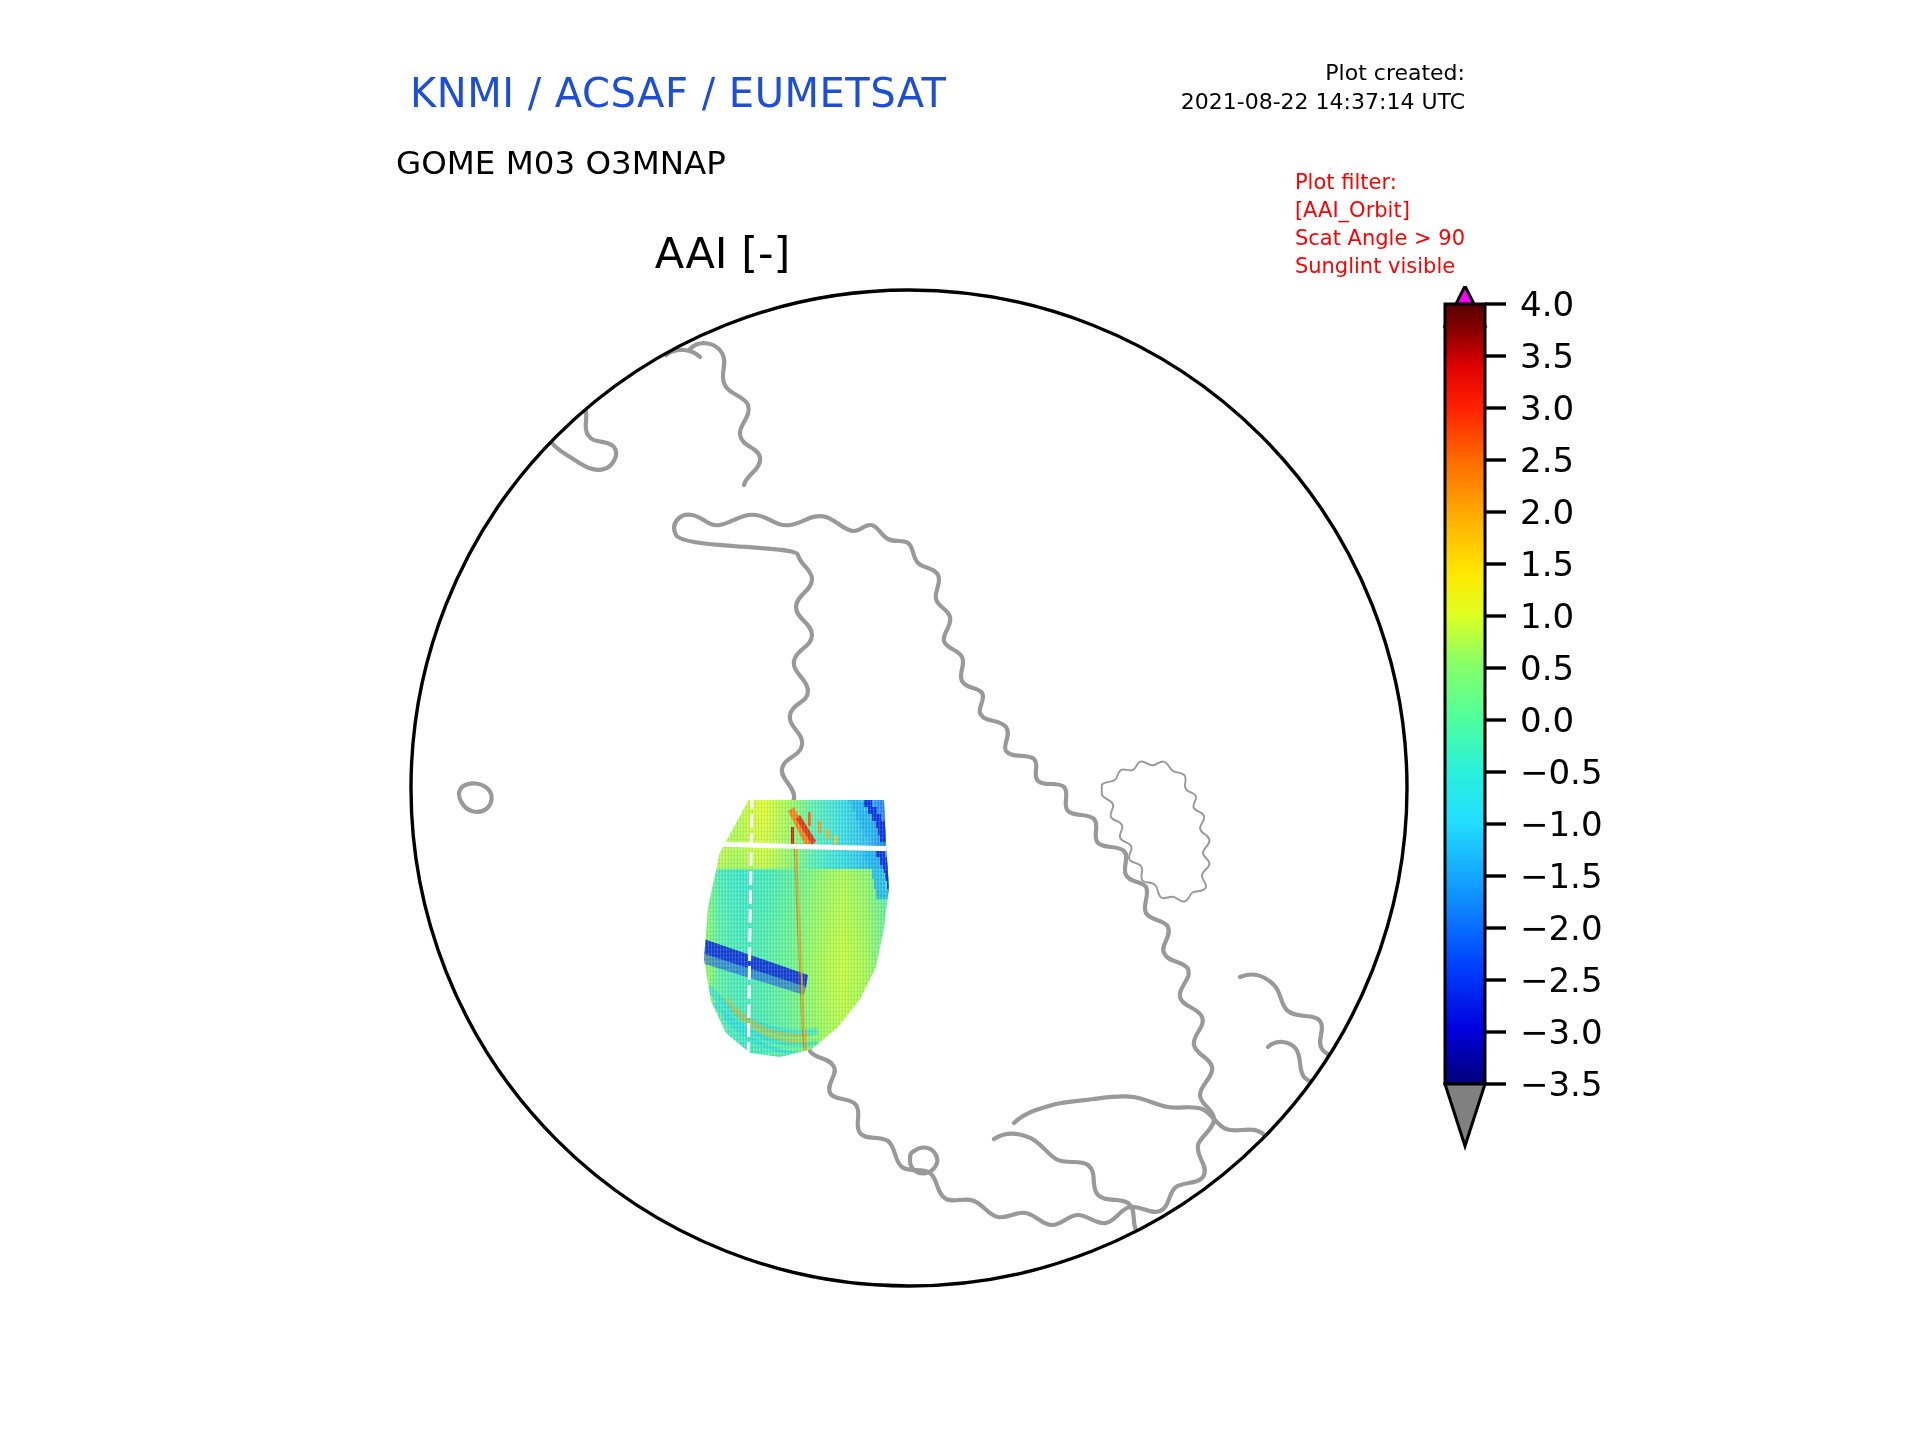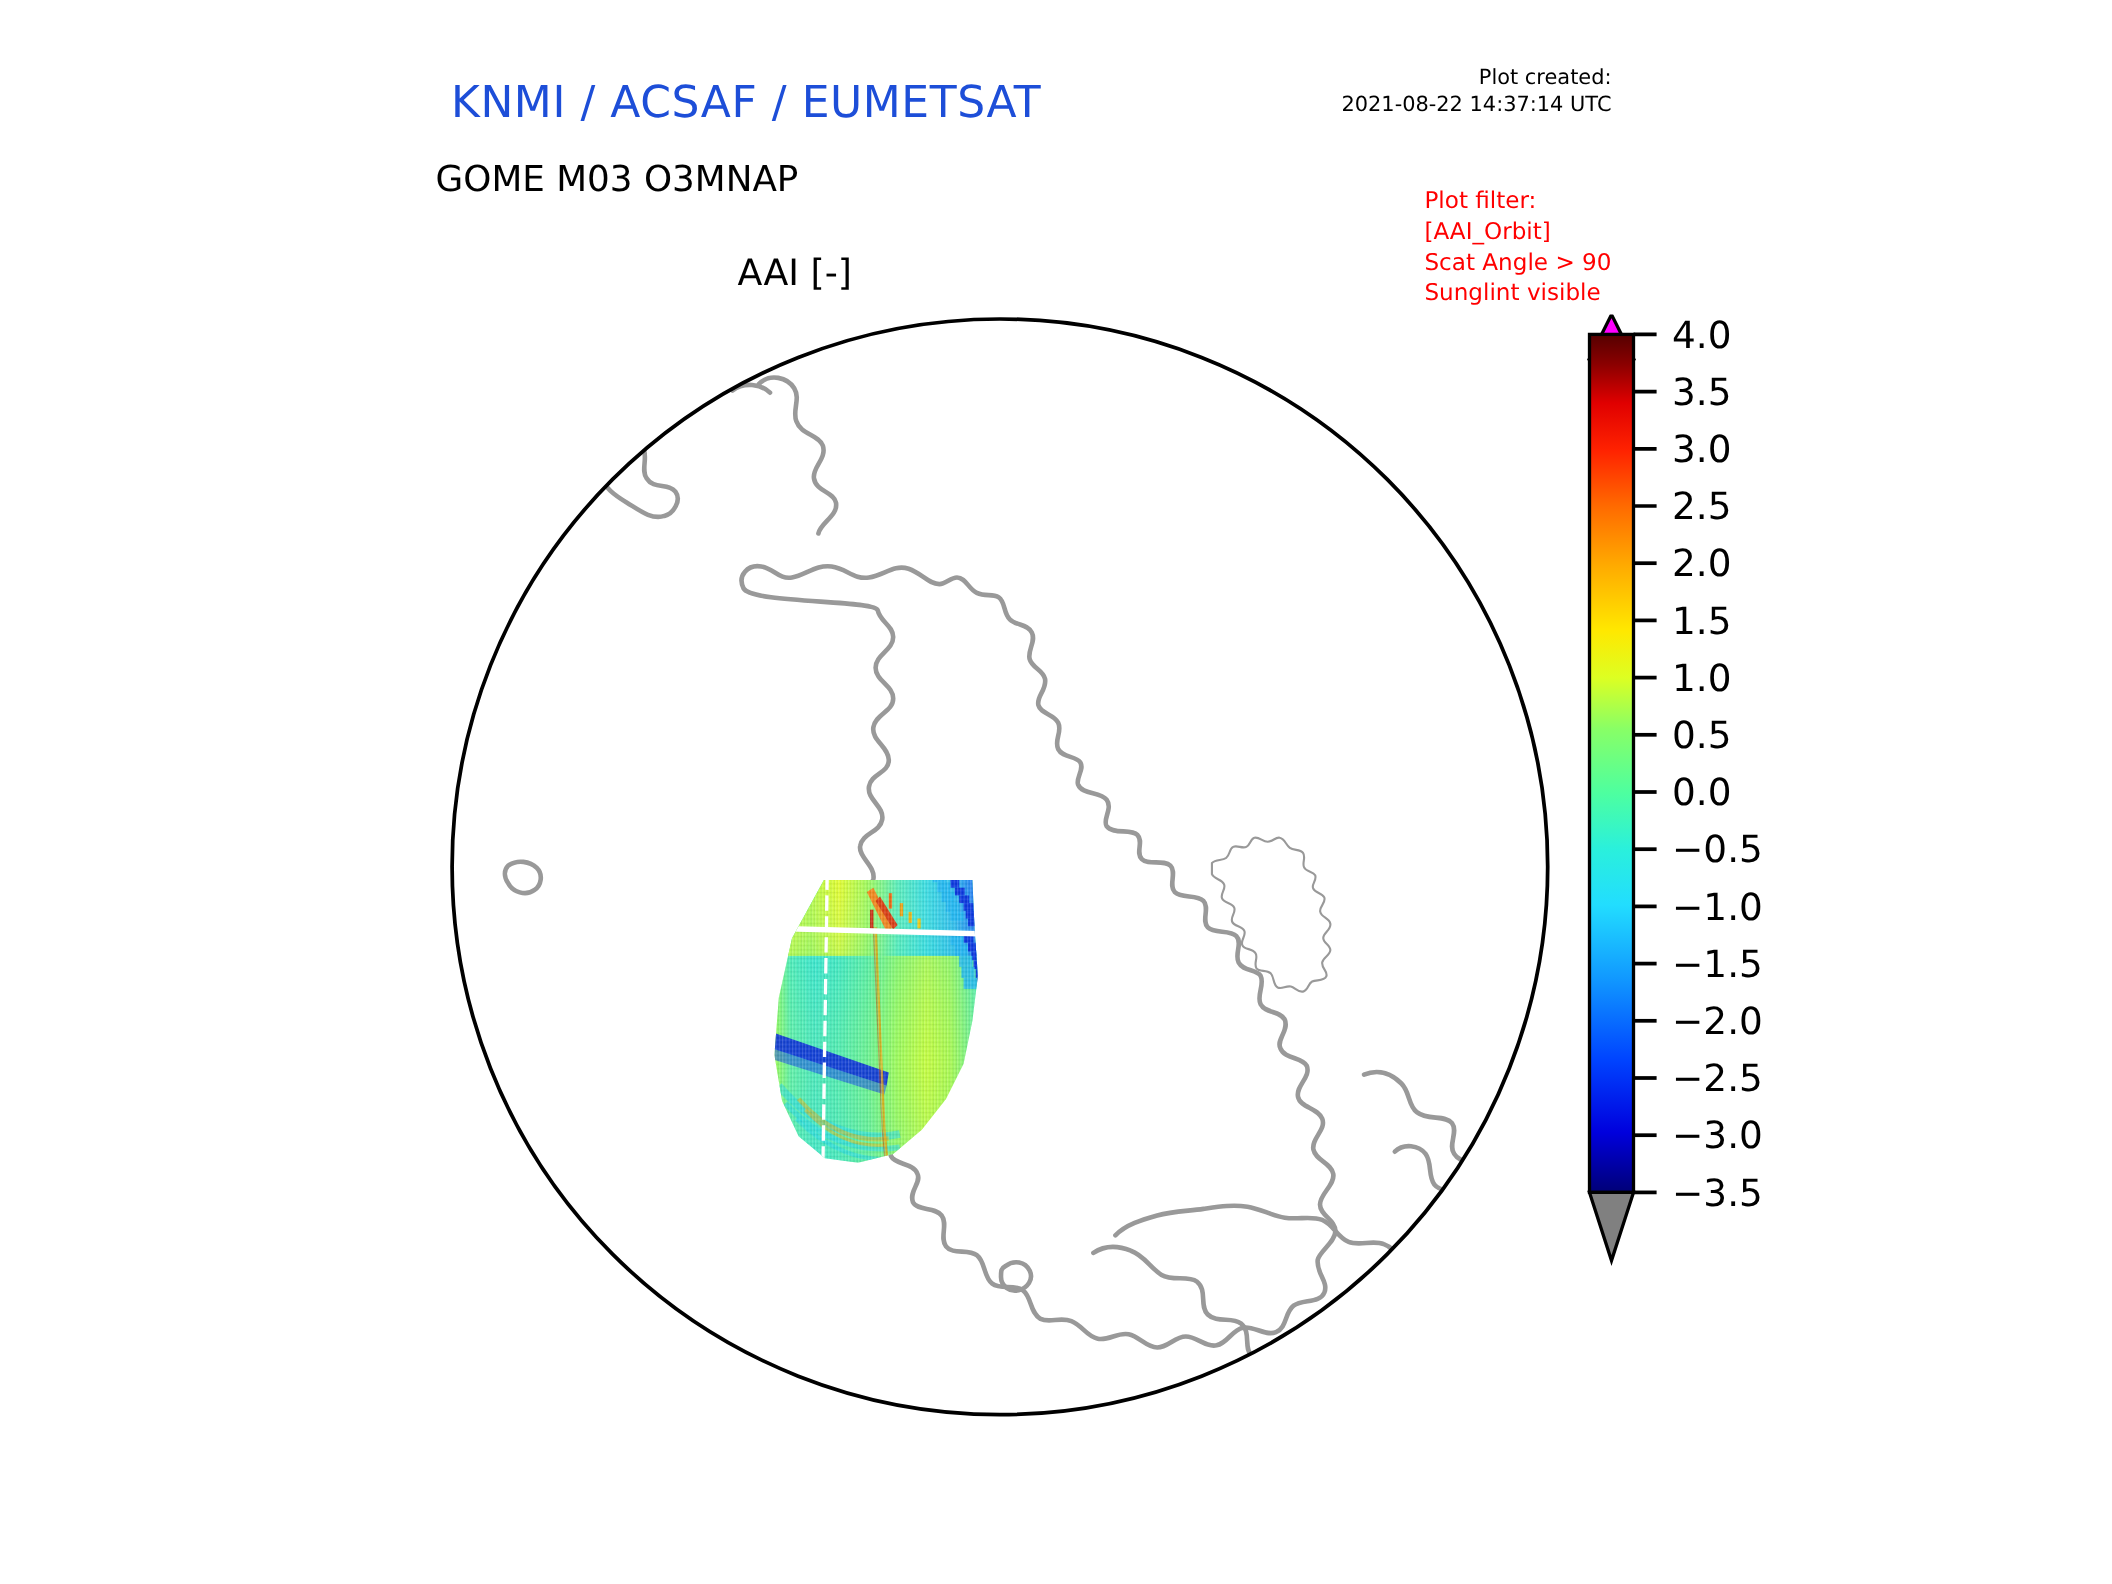--- a/index.html
+++ b/index.html
@@ -4,23 +4,23 @@
 <style>
   html,body{margin:0;padding:0;background:#fff;}
   body{width:1920px;height:1440px;position:relative;overflow:hidden;
        font-family:"DejaVu Sans","Liberation Sans",sans-serif;color:#000;}
 
   .abs{position:absolute;}
 
   
   #org-title{left:410px;top:70px;font-size:40px;color:#1d4ed8;letter-spacing:.5px;
              white-space:nowrap;}
-  #plot-created{right:455px;top:58px;text-align:right;font-size:19px;line-height:1.32;}
+  #plot-created{right:455px;top:58px;text-align:right;font-size:22px;line-height:1.32;}
   #dataset-block{left:396px;top:140px;font-size:32.5px;line-height:1.42;white-space:nowrap;}
-  #aai-title{left:0;top:228px;width:1445px;text-align:center;font-size:33px;}
+  #aai-title{left:0;top:228px;width:1445px;text-align:center;font-size:43px;}
   #plot-filter{right:455px;top:168px;text-align:left;font-size:21px;line-height:1.34;
                color:#ff0000;}
 
   
   #map-wrap{left:408px;top:287px;width:1002px;height:1002px;}
   #map-svg{display:block;width:1002px;height:1002px;}
 
   
   #cbar-wrap{left:1440px;top:286px;width:300px;height:1020px;}
   #cbar-svg{display:block;width:300px;height:1020px;}

